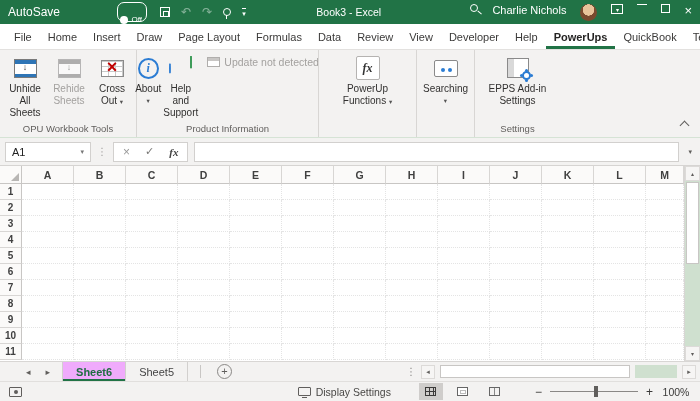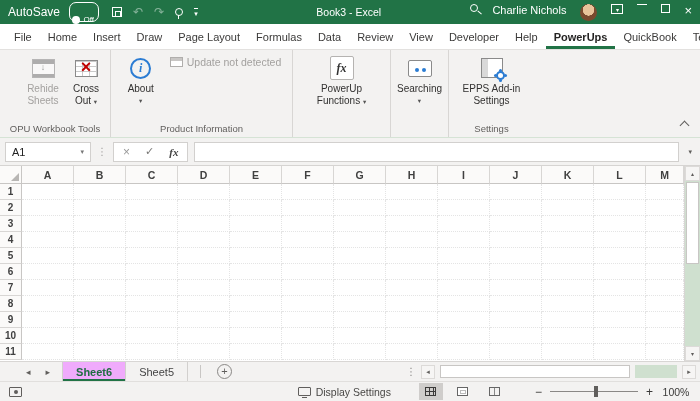--- a/index.html
+++ b/index.html
@@ -5,21 +5,21 @@
   * { margin:0; padding:0; box-sizing:border-box; }
   html,body { width:700px; height:401px; }
   body { font-family:"Liberation Sans", sans-serif; font-size:11px; color:#333; background:#fff;
          position:relative; overflow:hidden; -webkit-user-select:none; user-select:none; }
 
   
   .titlebar { position:absolute; top:0; left:0; right:0; height:24px; background:#217346;
               display:flex; align-items:center; color:#fff; padding:0 8px; gap:9px; }
   .tb-label { font-size:12px; }
   .toggle { width:30px; height:13px; border:1px solid #fff; border-radius:7px;
-            display:flex; align-items:center; padding:17px 4px 1px 2px; gap:4px; }
+            display:flex; align-items:center; padding:17px 4px 1px 2px; gap:4px;margin-left:48px; }
   .toggle-dot { width:8px; height:8px; background:#fff; border-radius:50%; }
   .toggle-txt { font-size:8px; line-height:1; }
   .qat { display:flex; align-items:center; gap:11px; margin-left:4px; }
   .floppy { width:10px; height:10px; border:1px solid #fff; position:relative; }
   .floppy::after { content:""; position:absolute; left:2px; bottom:0; width:4px; height:4px; border:1px solid #fff; border-bottom:none; }
   .ghost { opacity:.45; font-size:12px; line-height:1; }
   .touchmode { width:8px; height:8px; border:1px solid #fff; border-radius:50%; position:relative; }
   .touchmode::after { content:""; position:absolute; left:2px; top:6px; width:1px; height:4px; background:#fff; }
   .qat-custom { font-size:7px; border-top:1px solid #fff; padding-top:1px; line-height:1; }
   .tb-title { position:absolute; left:50%; transform:translateX(-52%); font-size:10.5px; white-space:nowrap; }
@@ -42,21 +42,21 @@
   
   .ribbon { position:absolute; top:50px; left:0; right:0; height:88px; background:#f3f2f1;
             display:flex; border-bottom:1px solid #d5e3d5; }
   .rgroup { display:flex; flex-direction:column; padding:3px 2px 1px; }
   .rgroup + .rgroup { border-left:1px solid #d8d6d4; }
   .rg-content { flex:1; display:flex; align-items:flex-start; justify-content:center; }
   .rg-label { text-align:center; font-size:9.5px; color:#605e5c; padding:1px 2px 2px; white-space:nowrap; }
   .bigbtn { display:flex; flex-direction:column; align-items:center; text-align:center;
             font-size:10px; line-height:1.2; color:#323130; padding:3px 1px; gap:3px; }
   .bigbtn .icon { height:24px; display:flex; align-items:center; justify-content:center; }
-  .bigbtn.disabled { color:#a3a19f;margin-left:20px; }
+  .bigbtn.disabled { color:#a3a19f; }
   .bigbtn.disabled .icon { filter:grayscale(1); opacity:.5; }
   .w46{width:46px;} .w42{width:42px;} .w44{width:44px;} .w52{width:52px;} .w68{width:68px;} .w58{width:58px;} .w62{width:62px;}
   .dd-below { font-size:6.5px; color:#555; line-height:1; }
   .ddin { font-size:6.5px; color:#555; }
 
   .icon-sheet { width:23px; height:19px; border:1px solid #7a7a7a; position:relative;
                 background:linear-gradient(#2e75b6 0 4px, #fff 4px 14px, #2e75b6 14px 19px); }
   .icon-sheet::after { content:"↓"; position:absolute; left:0; right:0; top:2px; font-size:9px; color:#333; text-align:center; }
   .icon-crossout { width:23px; height:17px; border:1px solid #8a8a8a; position:relative; background:
       repeating-linear-gradient(0deg, transparent 0 4px, #c9c9c9 4px 5px),
@@ -217,20 +217,26 @@
       <div class="tab">QuickBook</div>
       <div class="tab">Team</div>
     </span>
 
 </div>
 
 <div class="ribbon">
 
   <div class="rgroup">
     <div class="rg-content">
+      <div class="bigbtn w46">
+        <span class="icon">
+            <span class="icon-sheet"></span>
+          </span>
+        <span>Unhide All Sheets</span>
+      </div>
       <div class="bigbtn w42 disabled">
         <span class="icon">
             <span class="icon-sheet"></span>
           </span>
         <span>Rehide Sheets</span>
       </div>
       <div class="bigbtn w44">
         <span class="icon">
             <span class="icon-crossout"></span>
           </span>
@@ -241,20 +247,29 @@
   </div>
 
   <div class="rgroup" style="width:182px;">
     <div class="rg-content">
       <div class="bigbtn w42">
         <span class="icon">
             <span class="icon-info">i</span>
           </span>
         <span>About</span>
         <span class="dd-below">▾</span>
+      </div>
+      <div class="bigbtn w52">
+        <span class="icon">
+          <span class="icon-people">
+            <span class="person p-green"><span class="p-head"></span><span class="p-body"></span></span>
+            <span class="person p-blue"><span class="p-head"></span><span class="p-body"></span></span>
+          </span>
+        </span>
+        <span>Help and Support</span>
       </div>
       <div class="update-status">
         <span class="icon-update"></span>
         <span>Update not detected</span>
       </div>
     </div>
     <div class="rg-label">Product Information</div>
   </div>
 
   <div class="rgroup" style="width:98px;">

